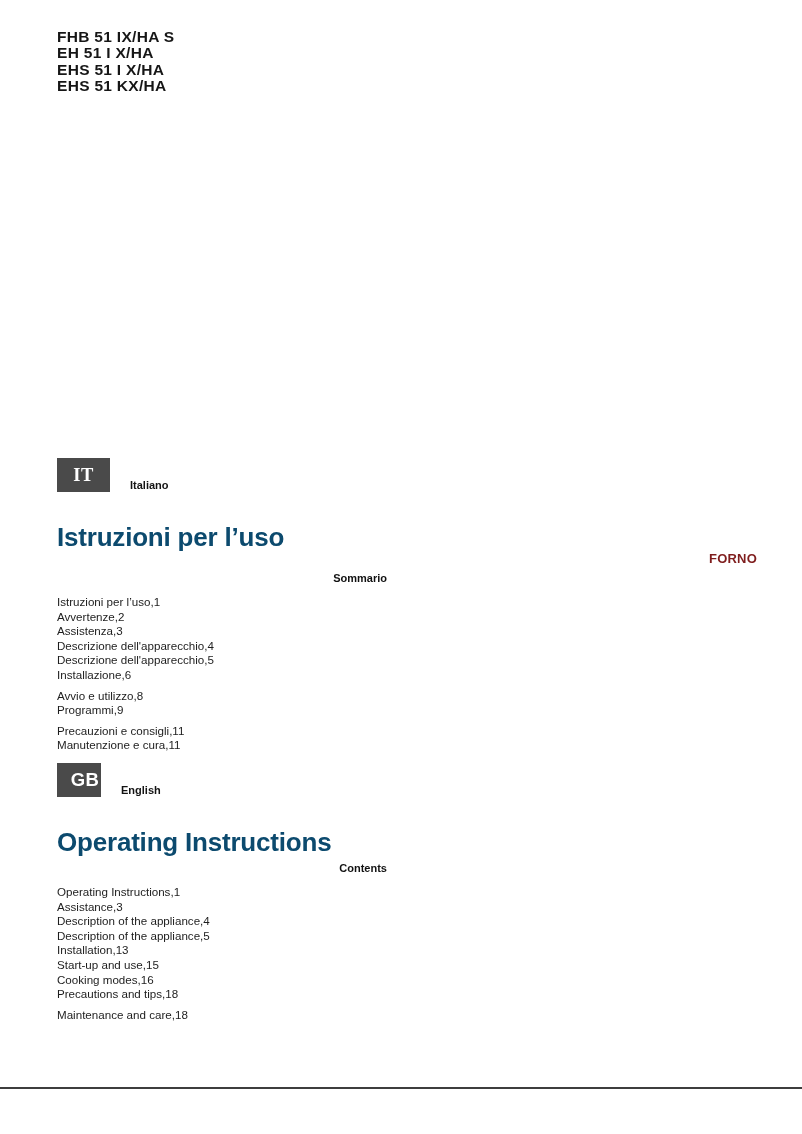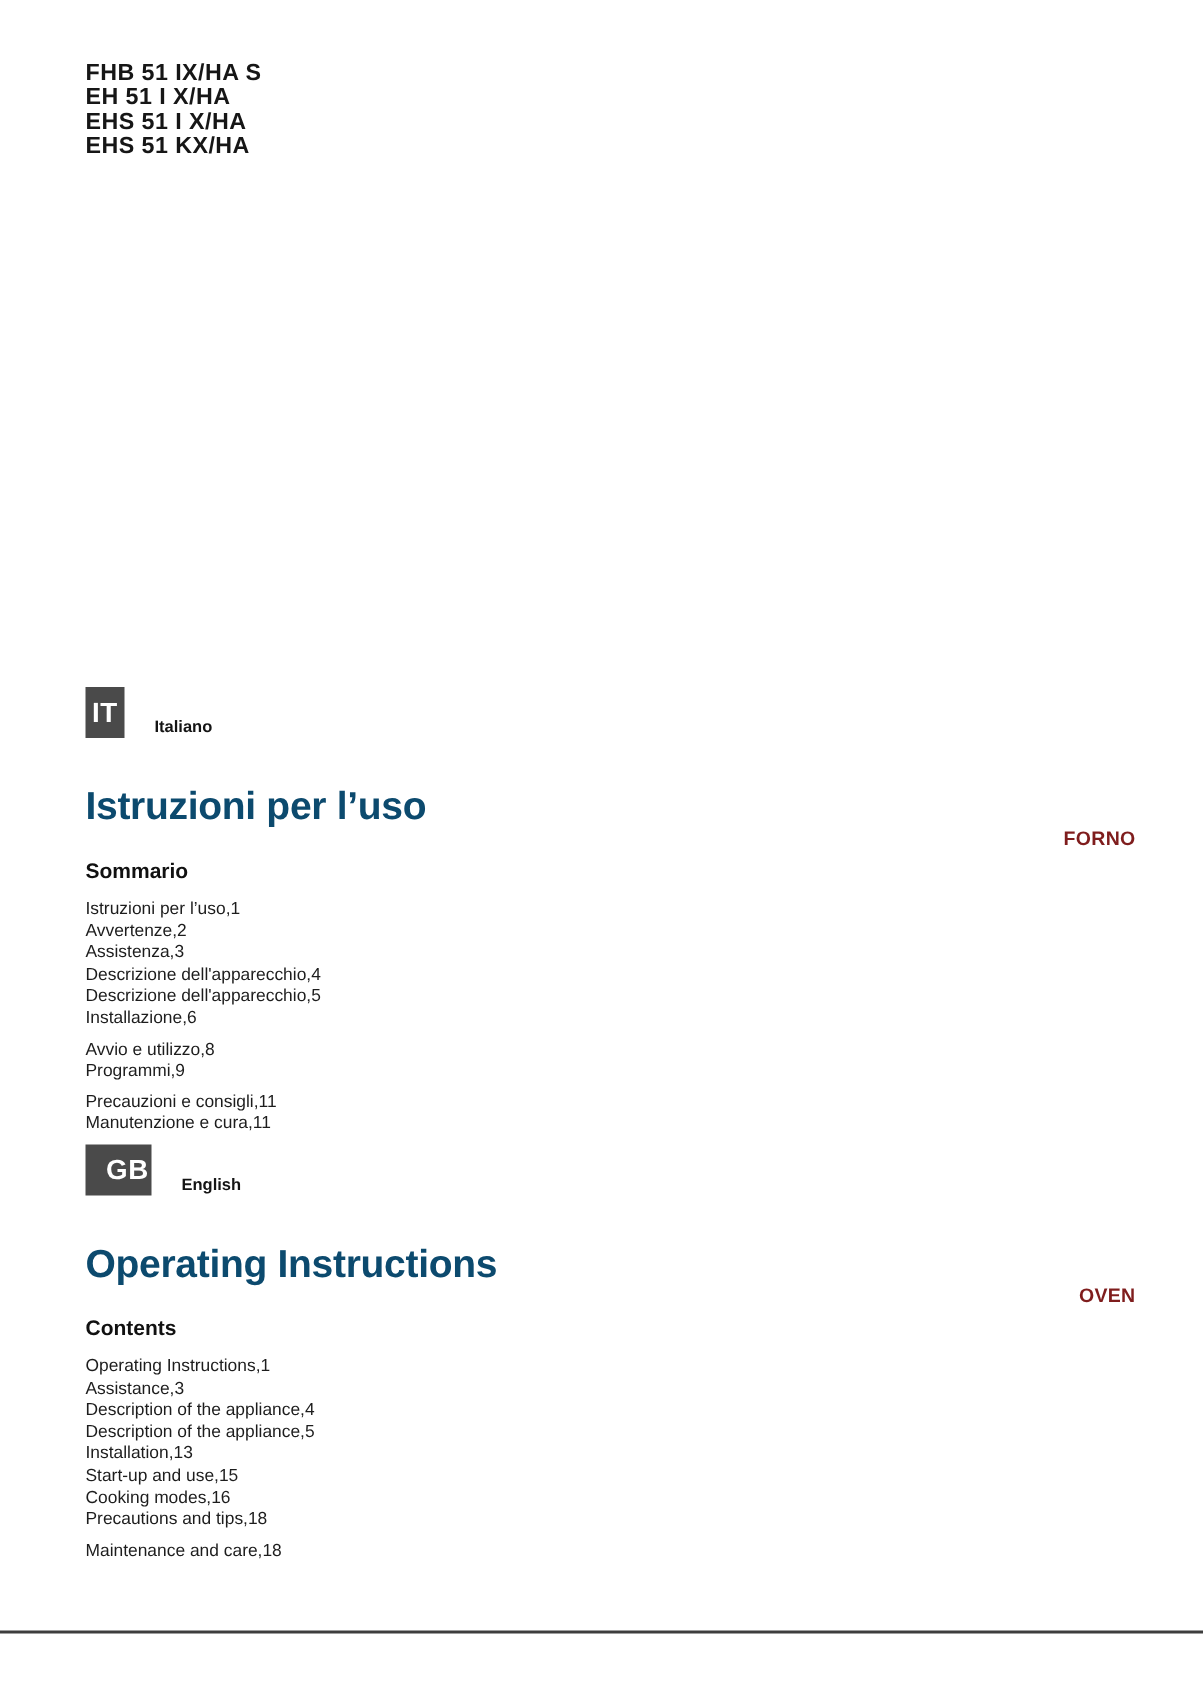--- a/index.html
+++ b/index.html
@@ -19,21 +19,21 @@
 
   .page {
     position: absolute;
     inset: 0;
   }
 
   
   .models {
     position: absolute;
     left: 57px;
-    top: 41px;
+    top: 29px;
   }
   .models .model-line {
     font-size: 15.5px;
     font-weight: bold;
     line-height: 16.4px;
     letter-spacing: 0.3px;
     color: #161616;
     white-space: pre;
   }
 
@@ -56,21 +56,21 @@
     color: #ffffff;
     font-size: 18.5px;
     font-weight: bold;
     letter-spacing: 0.5px;
     display: flex;
     align-items: center;
     justify-content: center;
     height: 34px;
     box-sizing: border-box;
   }
-  #section-it .lang-badge { width: 26px; }
+  #section-it .lang-badge { width: 53px; font-family: Liberation Serif, serif; }
   #section-gb .lang-badge { width: 44px; padding-left: 12px; }
 
   .lang-name {
     font-size: 11px;
     font-weight: bold;
     color: #141414;
     margin-left: 20px;
     position: relative;
     top: -1px;
     white-space: pre;
@@ -90,25 +90,25 @@
     font-weight: bold;
     color: #7f1d1d;
     letter-spacing: 0.2px;
     line-height: 14px;
     margin-top: 1px;
     white-space: pre;
     text-align: right;
   }
 
   .toc-heading {
-    font-size: 14px;
+    font-size: 11px;
     font-weight: bold;
     color: #111111;
     width: 330px;
-    text-align: left;
+    text-align: right;
     margin-top: 6px;
     white-space: pre;
   }
 
   .toc-list {
     margin-top: 11px;
   }
   .toc-entry {
     font-size: 11.6px;
     line-height: 14.6px;
@@ -162,21 +162,20 @@
       <div class="toc-entry">Manutenzione e cura,11</div>
     </div>
   </div>
 
   <div class="lang-section" id="section-gb">
     <div class="badge-row">
       <div class="lang-badge">GB</div>
       <div class="lang-name">English</div>
     </div>
     <div class="doc-title">Operating Instructions</div>
-    <div class="doc-subtitle">OVEN</div>
     <div class="toc-heading">Contents</div>
     <div class="toc-list">
       <div class="toc-entry">Operating Instructions,1</div>
       <div class="toc-entry">Assistance,3</div>
       <div class="toc-entry">Description of the appliance,4</div>
       <div class="toc-entry">Description of the appliance,5</div>
       <div class="toc-entry">Installation,13</div>
       <div class="toc-entry">Start-up and use,15</div>
       <div class="toc-entry">Cooking modes,16</div>
       <div class="toc-entry">Precautions and tips,18</div>

